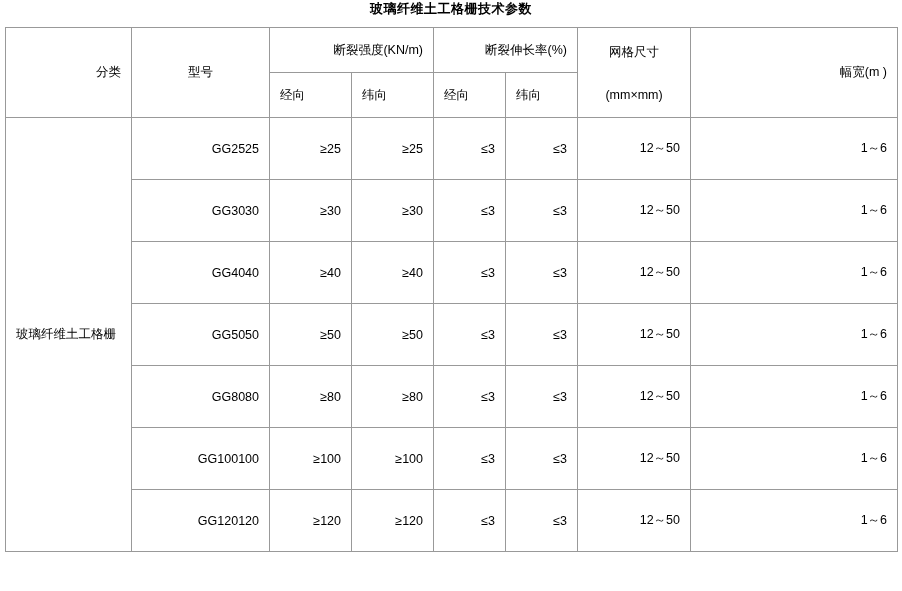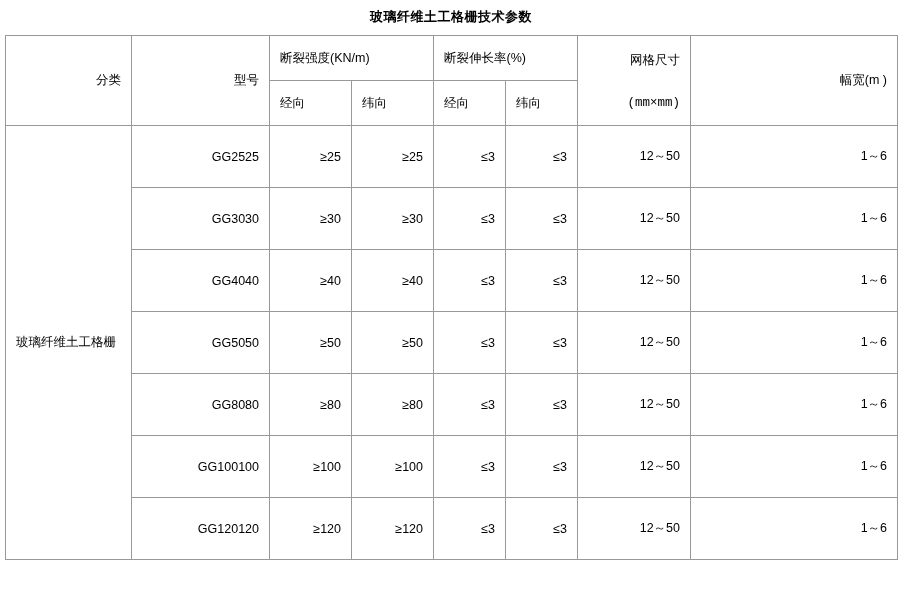--- a/index.html
+++ b/index.html
@@ -17,50 +17,48 @@
   .page {
     position: relative;
     width: 902px;
     height: 591px;
     box-sizing: border-box;
   }
   .doc-title {
     text-align: center;
     font-size: 13px;
     font-weight: bold;
-    padding-top: 8px;
     padding-bottom: 9px;
     letter-spacing: 0.5px;
   }
   table.spec {
     border-collapse: collapse;
     width: 892px;
     margin: 0 5px;
     table-layout: fixed;
   }
   table.spec td, table.spec th {
     border: 1px solid #999999;
     font-size: 12.5px;
     font-weight: normal;
     padding: 0 10px;
     vertical-align: middle;
     background: #ffffff;
   }
   .h-main {
-    text-align: left;
+    text-align: right;
     height: 44px;
   }
   .h-sub {
     text-align: left;
     height: 44px;
   }
   .h-tall {
-    text-align: right;
+    text-align: center;
     height: 88px;
-    font-family: Liberation Mono, monospace;
   }
   .h-left {
     text-align: right;
     height: 88px;
     padding-left: 12px;
   }
   .cat-cell {
     text-align: left;
     vertical-align: middle;
     padding-left: 4px;

